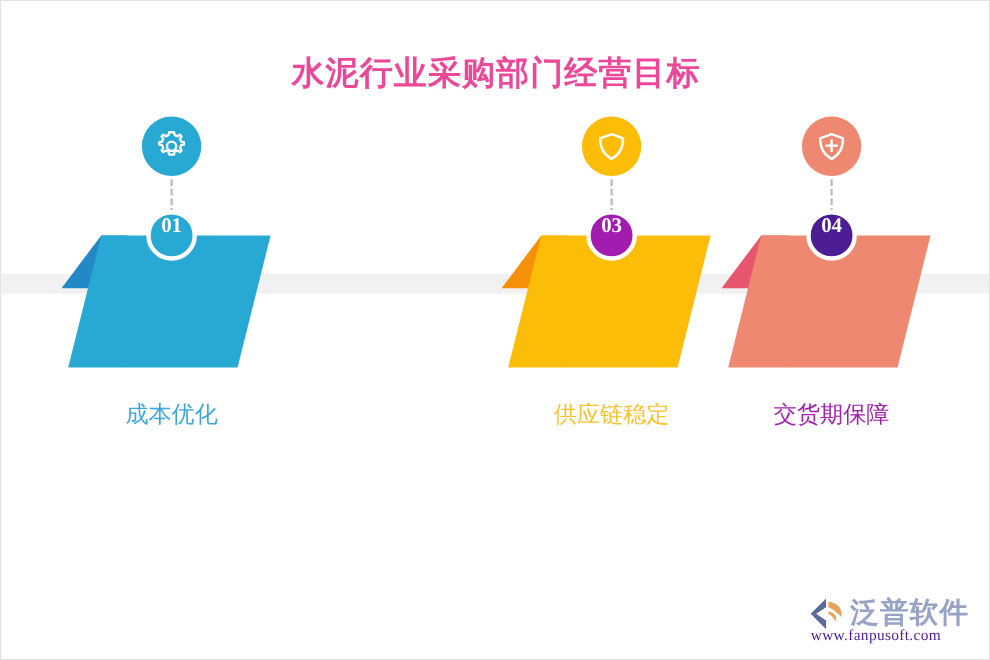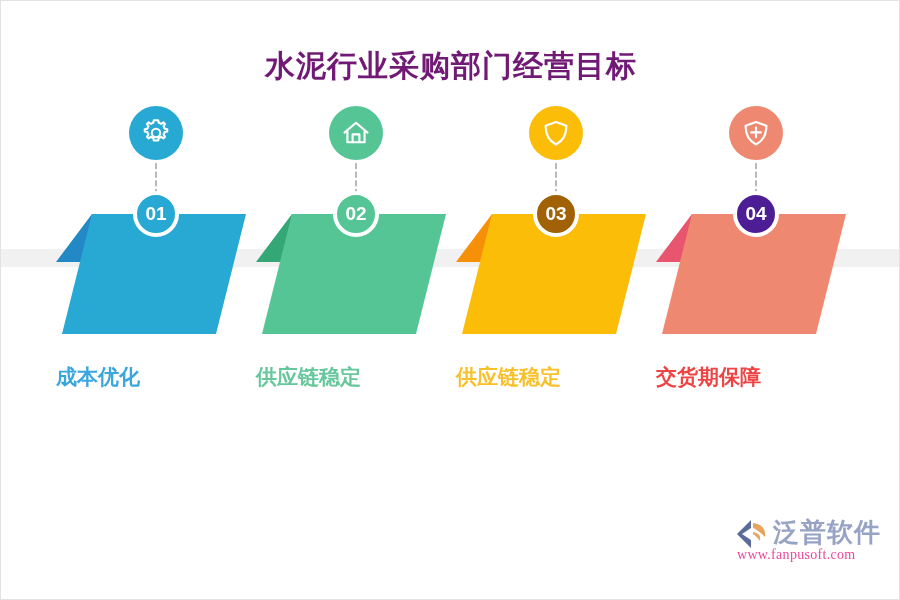--- a/index.html
+++ b/index.html
@@ -29,21 +29,21 @@
   
   #page-title {
     position: absolute;
     left: 0;
     top: 45px;
     width: 900px;
     text-align: center;
     font-size: 30px;
     font-weight: bold;
     letter-spacing: 1px;
-    color: #701a75;
+    color: #ec4899;
     white-space: nowrap;
   }
 
   
   #baseline-band {
     position: absolute;
     left: 0;
     top: 248px;
     width: 900px;
     height: 18px;
@@ -100,26 +100,27 @@
     position: absolute;
     top: 190px;
     left: 50%;
     margin-left: -23px;
     width: 46px;
     height: 46px;
     border-radius: 50%;
     border: 4px solid #ffffff;
     box-sizing: border-box;
     display: flex;
-    align-items: center;
+    align-items: flex-start;
     justify-content: center;
     color: #ffffff;
     font-size: 19px;
     font-weight: bold;
     z-index: 6;
+    font-family: Liberation Serif, serif;
   }
 
   
   .ribbon {
     position: absolute;
     top: 213px;
     left: 0;
     width: 200px;
     height: 130px;
   }
@@ -130,31 +131,31 @@
     height: 130px;
     overflow: visible;
   }
 
   
   .card-label {
     position: absolute;
     top: 362px;
     left: 0;
     width: 200px;
-    text-align: left;
+    text-align: center;
     font-size: 21px;
-    font-weight: bold;
+    font-weight: normal;
     white-space: nowrap;
   }
 
   
   #brand-logo {
     position: absolute;
     right: 16px;
-    bottom: 30px;
+    bottom: 6px;
     width: 150px;
     height: 56px;
   }
   #brand-mark {
     position: absolute;
     left: 0;
     top: 4px;
     width: 36px;
     height: 30px;
   }
@@ -167,21 +168,21 @@
     color: #97A3C4;
     letter-spacing: 1px;
     white-space: nowrap;
   }
   #brand-url {
     position: absolute;
     left: 2px;
     top: 32px;
     font-size: 14px;
     font-family: "Liberation Serif", "DejaVu Serif", serif;
-    color: #ec4899;
+    color: #4c1d95;
     letter-spacing: 0.3px;
     white-space: nowrap;
   }
 </style>
 </head>
 <body>
 
 <div id="infographic">
 
   <div id="page-title">水泥行业采购部门经营目标</div>
@@ -205,63 +206,39 @@
           <circle cx="16" cy="16" r="4.2" stroke="#ffffff" stroke-width="2.1" fill="none"></circle>
         </svg>
       </span>
     </div>
     <div class="badge" style="background:#27A9D4;">
       <span>01</span>
     </div>
     <div class="card-label" style="color:#3AA6DE;">成本优化</div>
   </div>
 
-  <div class="column" style="left:255px;">
-    <div class="ribbon">
-      <svg class="ribbon-shape" viewBox="0 0 200 130" preserveAspectRatio="none">
-        <polygon points="10,105 58,95 58,120" fill="#BFBFBF"></polygon>
-        <polygon points="0,48 36,0 60,0 24,48" fill="#33A876"></polygon>
-        <polygon points="36,0 190,0 160,120 6,120" fill="#56C596"></polygon>
-      </svg>
-    </div>
-    <div class="connector"></div>
-    <div class="icon-ring"></div>
-    <div class="icon-circle" style="background:#56C596;">
-      <span>
-        <svg width="32" height="32" viewBox="0 0 32 32" fill="none">
-          <path d="M4.5 15.6 L16 5.8 L27.5 15.6" stroke="#ffffff" stroke-width="2.1" stroke-linecap="round" stroke-linejoin="round" fill="none"></path>
-          <path d="M7.4 14 L7.4 25.2 L24.6 25.2 L24.6 14" stroke="#ffffff" stroke-width="2.1" stroke-linejoin="round" fill="none"></path>
-          <path d="M12.6 25.2 L12.6 17.4 L19.4 17.4 L19.4 25.2" stroke="#ffffff" stroke-width="2.1" stroke-linejoin="round" fill="none"></path>
-        </svg>
-      </span>
-    </div>
-    <div class="badge" style="background:#56C596;">
-      <span>02</span>
-    </div>
-    <div class="card-label" style="color:#66C79B;">供应链稳定</div>
-  </div>
 
   <div class="column" style="left:455px;">
     <div class="ribbon">
       <svg class="ribbon-shape" viewBox="0 0 200 130" preserveAspectRatio="none">
         <polygon points="10,105 58,95 58,120" fill="#BFBFBF"></polygon>
         <polygon points="0,48 36,0 60,0 24,48" fill="#F79009"></polygon>
         <polygon points="36,0 190,0 160,120 6,120" fill="#FBBD08"></polygon>
       </svg>
     </div>
     <div class="connector"></div>
     <div class="icon-ring"></div>
     <div class="icon-circle" style="background:#FBBD08;">
       <span>
         <svg width="32" height="32" viewBox="0 0 32 32" fill="none">
           <path d="M16 5 L26.4 8.7 C26.4 17.4 23.4 23.6 16 27.4 C8.6 23.6 5.6 17.4 5.6 8.7 Z" stroke="#ffffff" stroke-width="2.2" stroke-linejoin="round" fill="none"></path>
         </svg>
       </span>
     </div>
-    <div class="badge" style="background:#a16207;">
+    <div class="badge" style="background:#a21caf;">
       <span>03</span>
     </div>
     <div class="card-label" style="color:#F8C02B;">供应链稳定</div>
   </div>
 
   <div class="column" style="left:655px;">
     <div class="ribbon">
       <svg class="ribbon-shape" viewBox="0 0 200 130" preserveAspectRatio="none">
         <polygon points="10,105 58,95 58,120" fill="#BFBFBF"></polygon>
         <polygon points="0,48 36,0 60,0 24,48" fill="#E8556E"></polygon>
@@ -274,21 +251,21 @@
       <span>
         <svg width="32" height="32" viewBox="0 0 32 32" fill="none">
           <path d="M16 5 L26.4 8.7 C26.4 17.4 23.4 23.6 16 27.4 C8.6 23.6 5.6 17.4 5.6 8.7 Z" stroke="#ffffff" stroke-width="2.2" stroke-linejoin="round" fill="none"></path>
           <path d="M16 10.6 L16 20.2 M11.2 15.4 L20.8 15.4" stroke="#ffffff" stroke-width="2.2" stroke-linecap="round"></path>
         </svg>
       </span>
     </div>
     <div class="badge" style="background:#4c1d95;">
       <span>04</span>
     </div>
-    <div class="card-label" style="color:#ef4444;">交货期保障</div>
+    <div class="card-label" style="color:#a21caf;">交货期保障</div>
   </div>
 
   <div id="brand-logo">
     <span id="brand-mark">
       <svg width="36" height="30" viewBox="0 0 36 30" fill="none">
         <path d="M2 15 L16 1 L16 9 L7 15 L16 21 L16 29 Z" fill="#5B6B99"></path>
         <path d="M18 4 C27 5 31 10 30 18 C25 13 21 10 18 9 Z" fill="#E8A35C"></path>
         <path d="M18 13 C24 14 26 17 25 22 C22 18 20 16 18 15 Z" fill="#E8A35C"></path>
       </svg>
     </span>

